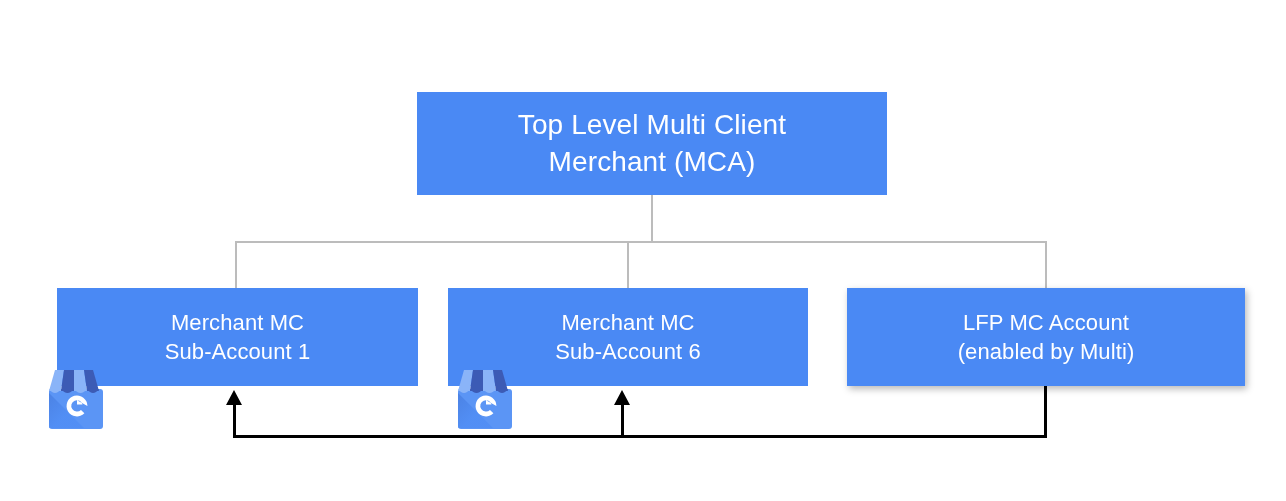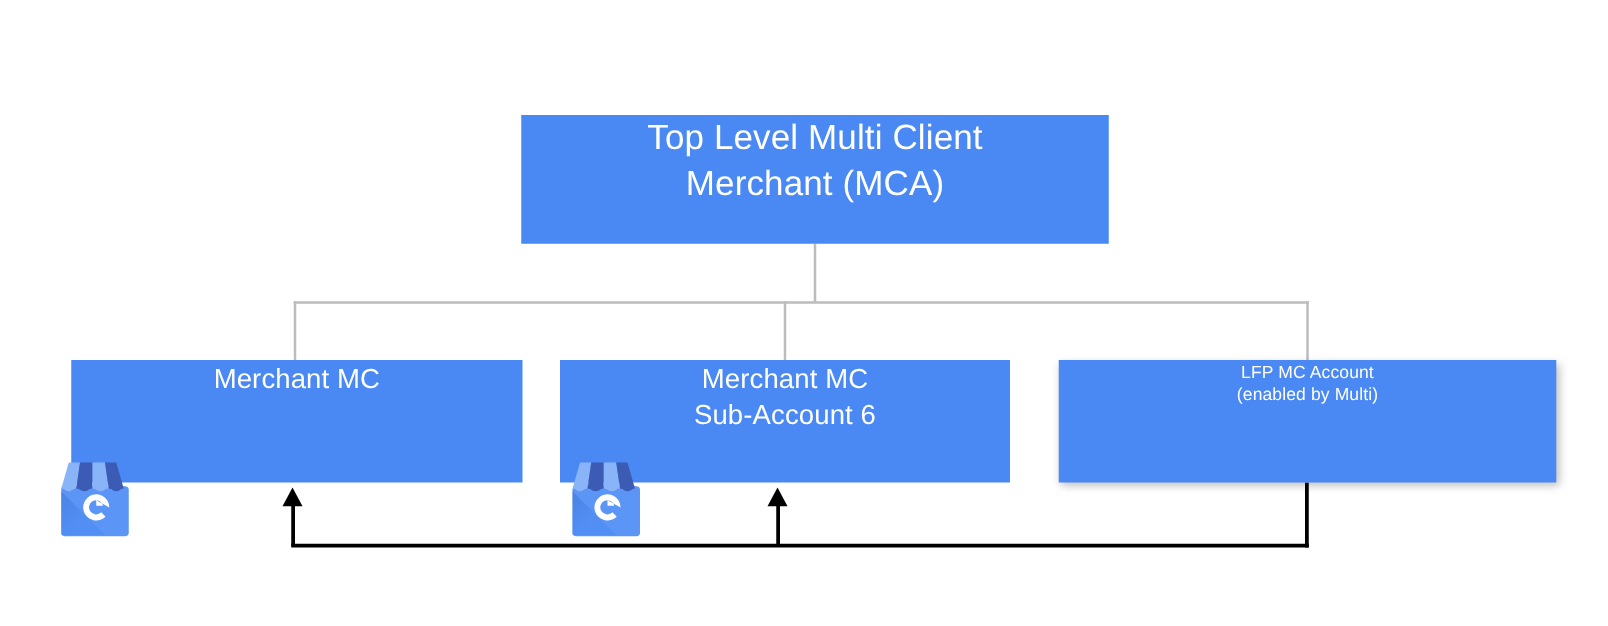--- a/index.html
+++ b/index.html
@@ -21,21 +21,21 @@
 
   
   .node {
     position: absolute;
     box-sizing: border-box;
     background: #4a89f4;
     color: #ffffff;
     display: flex;
     flex-direction: column;
     align-items: center;
-    justify-content: flex-start;
+    justify-content: center;
     text-align: center;
     line-height: 1.32;
     letter-spacing: 0.1px;
   }
   .node .line1,
   .node .line2 {
     display: block;
     white-space: nowrap;
   }
 
@@ -58,21 +58,21 @@
     top: 288px;
     width: 360px;
     height: 98px;
     font-size: 22px;
   }
   #node-lfp {
     left: 847px;
     top: 288px;
     width: 398px;
     height: 98px;
-    font-size: 14px;
+    font-size: 22px;
     box-shadow: 2px 3px 7px rgba(0,0,0,0.28);
   }
 
   
   .conn-gray {
     position: absolute;
     background: #bcbcbc;
   }
   #conn-mca-stem {
     left: 651px;
@@ -172,20 +172,21 @@
   <div class="arrowhead" id="arrow-1"></div>
   <div class="arrowhead" id="arrow-2"></div>
 
   <div class="node" id="node-mca">
     <span class="line1">Top Level Multi Client</span>
     <span class="line2">Merchant (MCA)</span>
   </div>
 
   <div class="node" id="node-merchant-1">
     <span class="line1">Merchant MC</span>
+    <span class="line2">Sub-Account 1</span>
   </div>
 
   <div class="node" id="node-merchant-2">
     <span class="line1">Merchant MC</span>
     <span class="line2">Sub-Account 6</span>
   </div>
 
   <div class="node" id="node-lfp">
     <span class="line1">LFP MC Account</span>
     <span class="line2">(enabled by Multi)</span>

